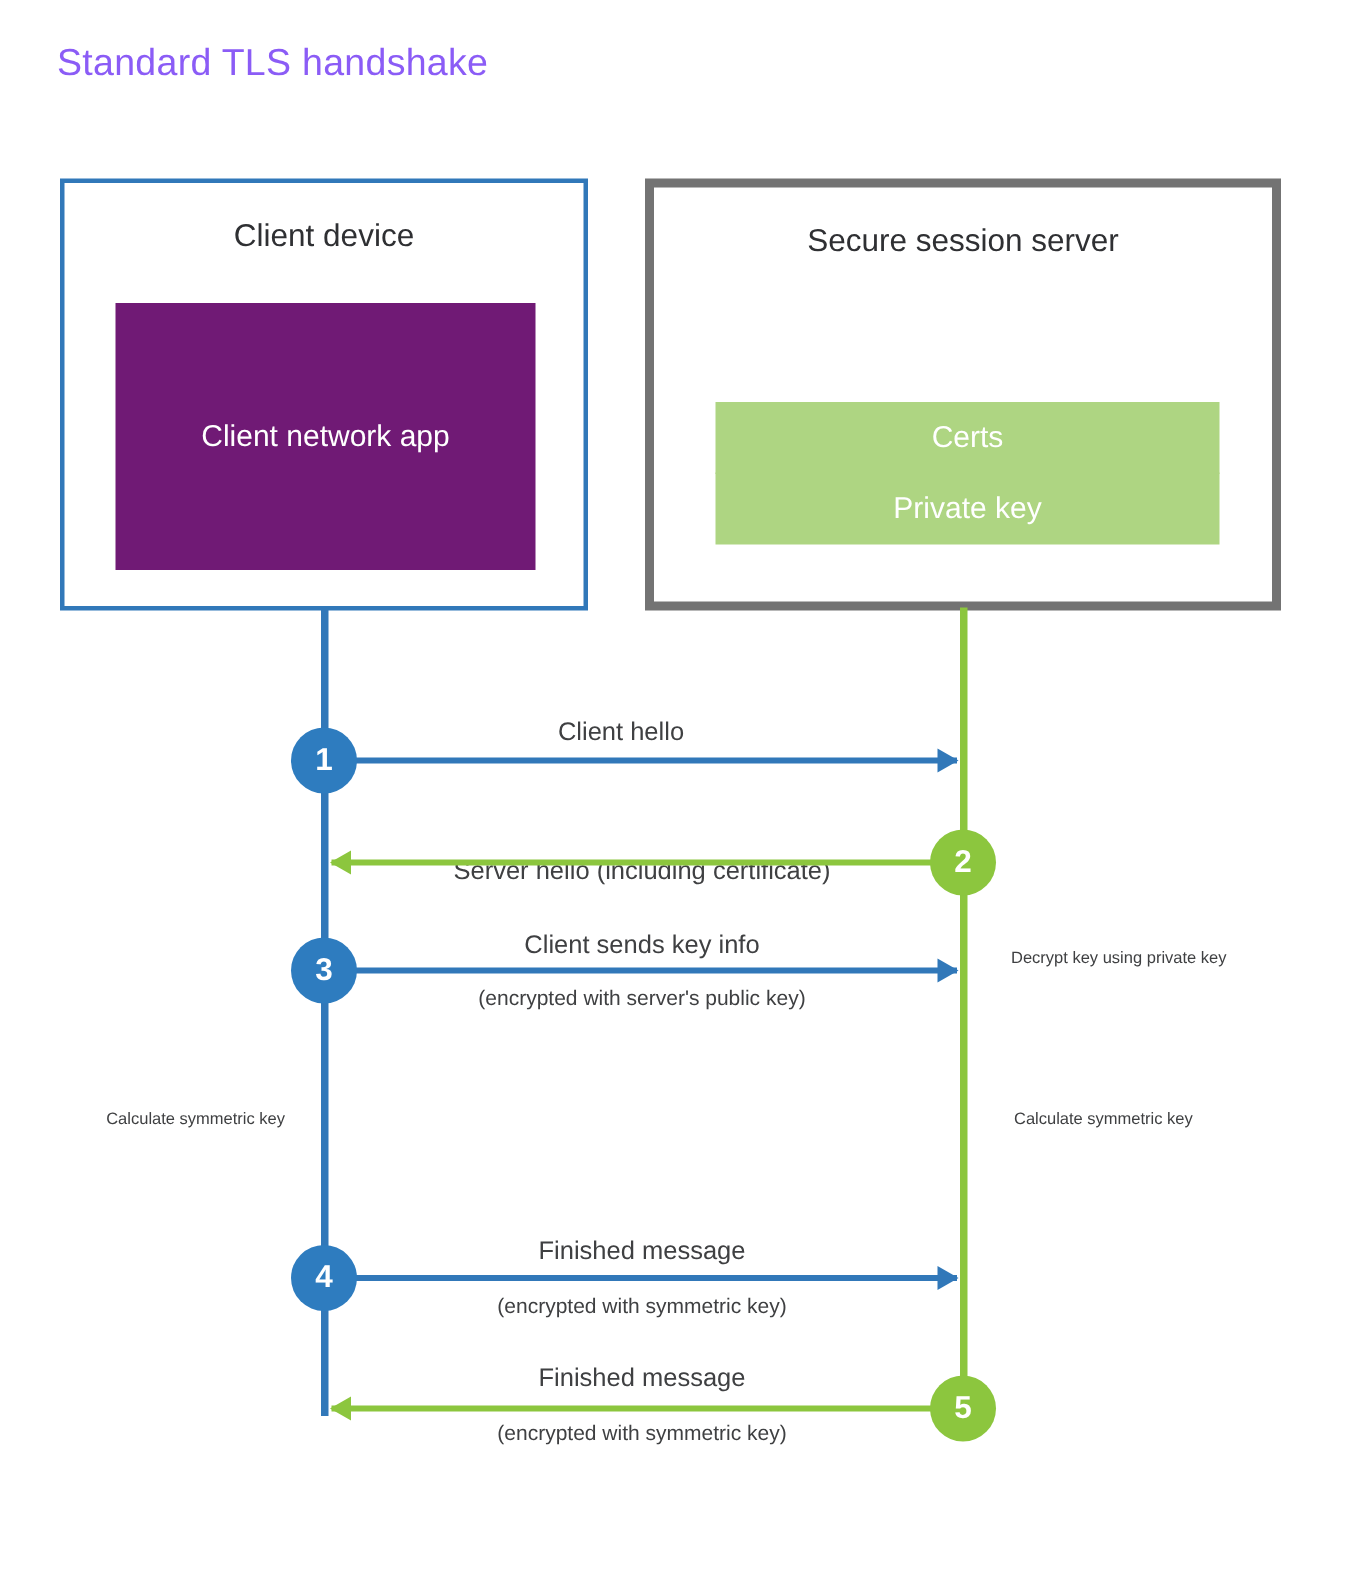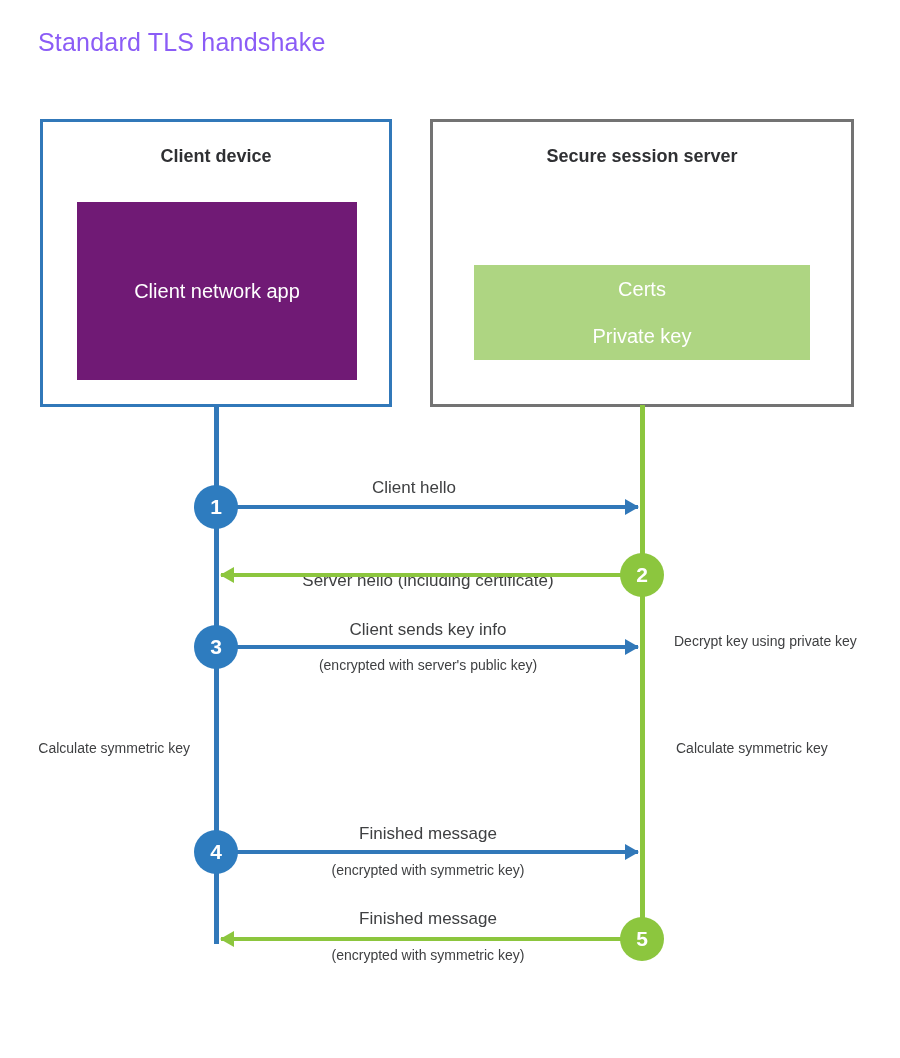--- a/index.html
+++ b/index.html
@@ -43,30 +43,30 @@
     top: 119px;
     width: 352px;
     height: 288px;
     border: 3px solid #3178b9;
   }
   #server-box {
     left: 430px;
     top: 119px;
     width: 424px;
     height: 288px;
-    border: 3px solid #737373;
+    border: 6px solid #737373;
   }
   .party-title {
     position: absolute;
     left: 0;
     right: 0;
     top: 24px;
     text-align: center;
-    font-size: 18px;
-    font-weight: bold;
+    font-size: 21px;
+    font-weight: normal;
     color: #2f3033;
   }
 
   
   #client-app-block {
     position: absolute;
     left: 34px;
     top: 80px;
     width: 280px;
     height: 178px;
@@ -182,21 +182,21 @@
     text-align: center;
     color: #3f4042;
     font-size: 14px;
     white-space: nowrap;
   }
 
   
   .side-note {
     position: absolute;
     color: #3f4042;
-    font-size: 14px;
+    font-size: 11px;
     line-height: 1.35;
   }
   .side-note.left { text-align: right; }
   .side-note.right { text-align: left; }
 </style>
 </head>
 <body>
 
 <div id="stage">
 

